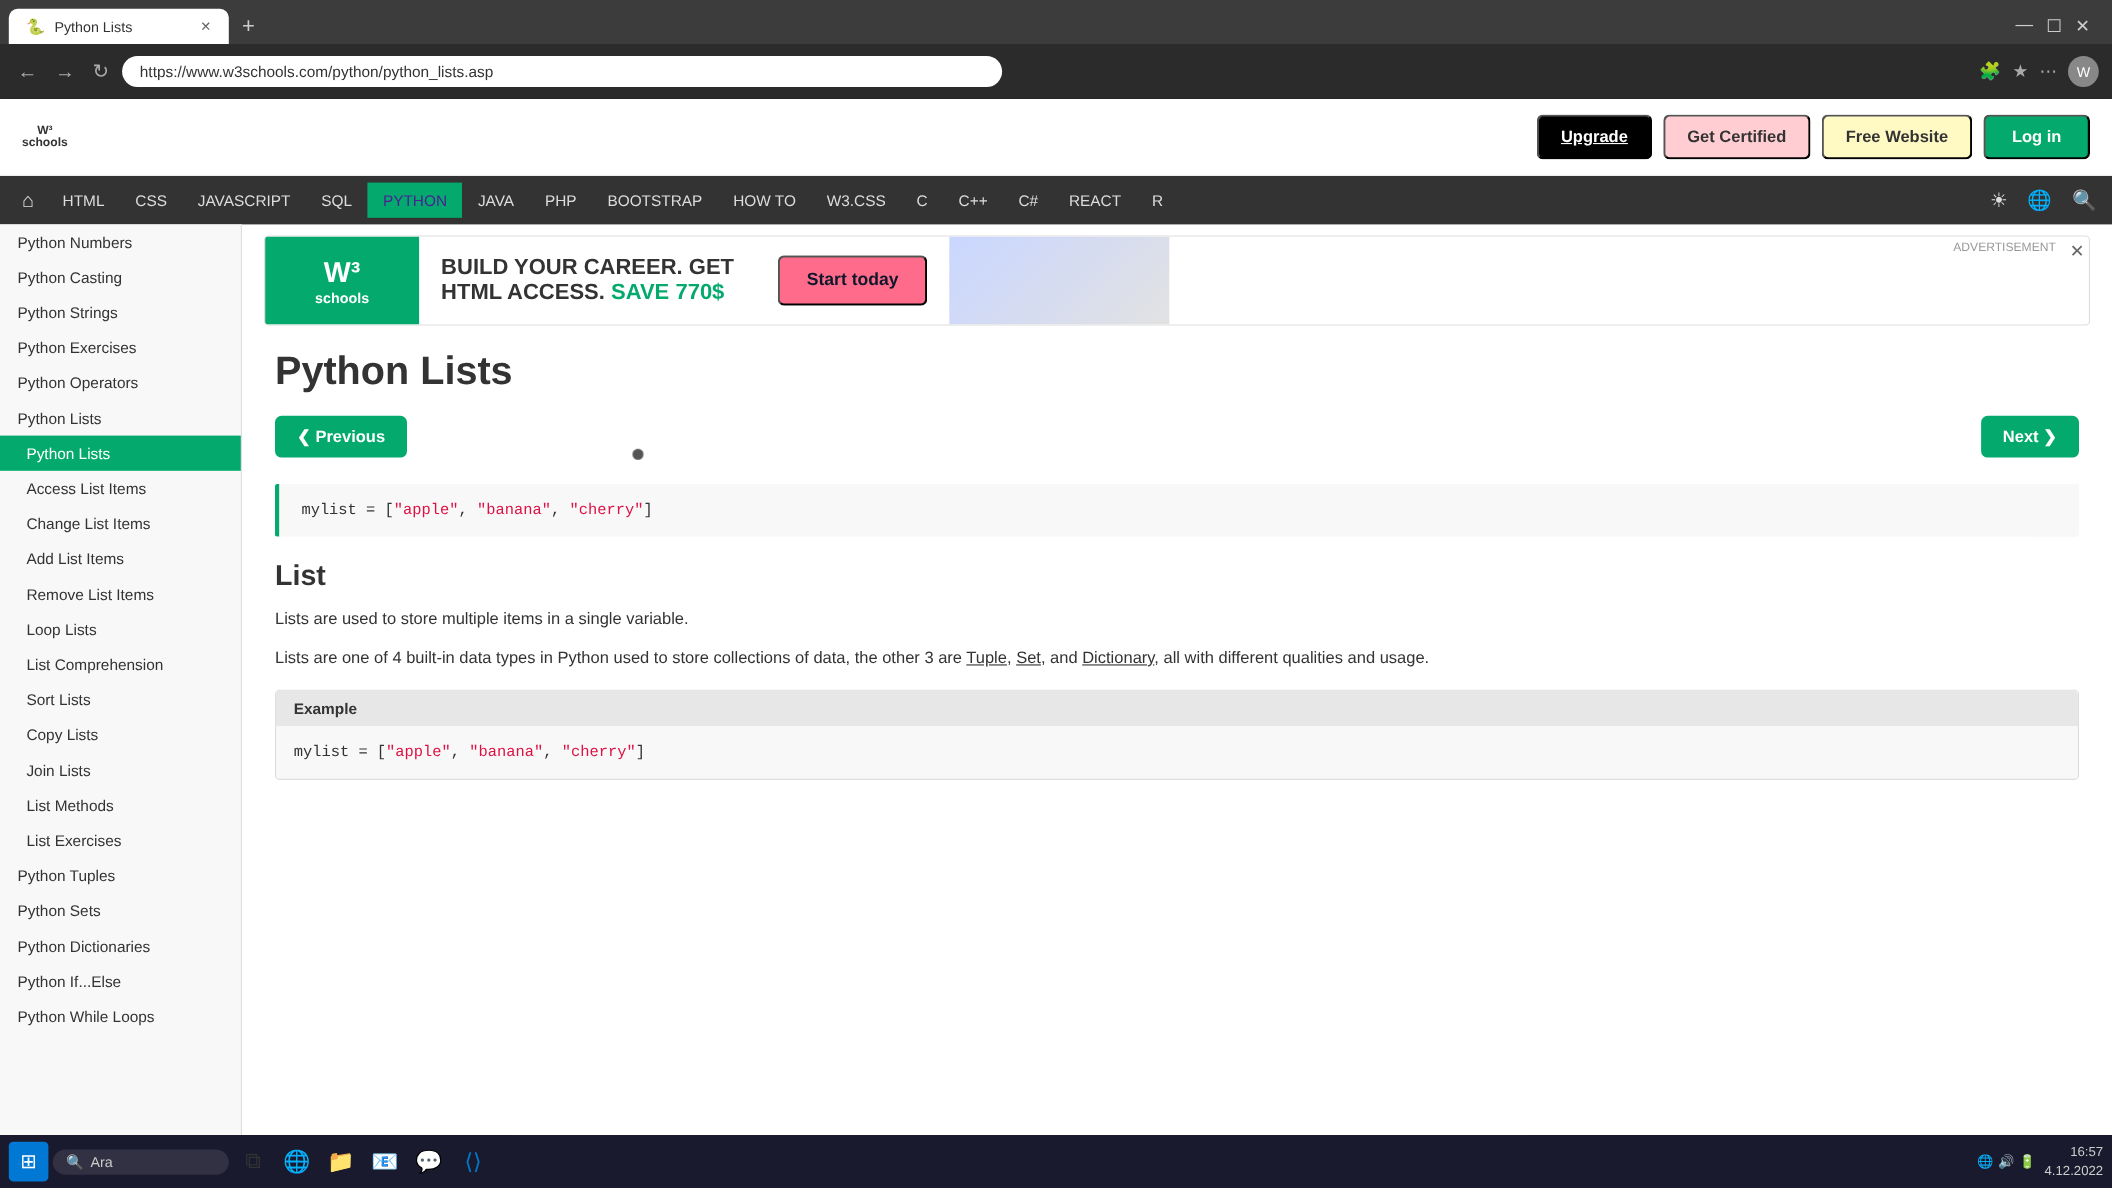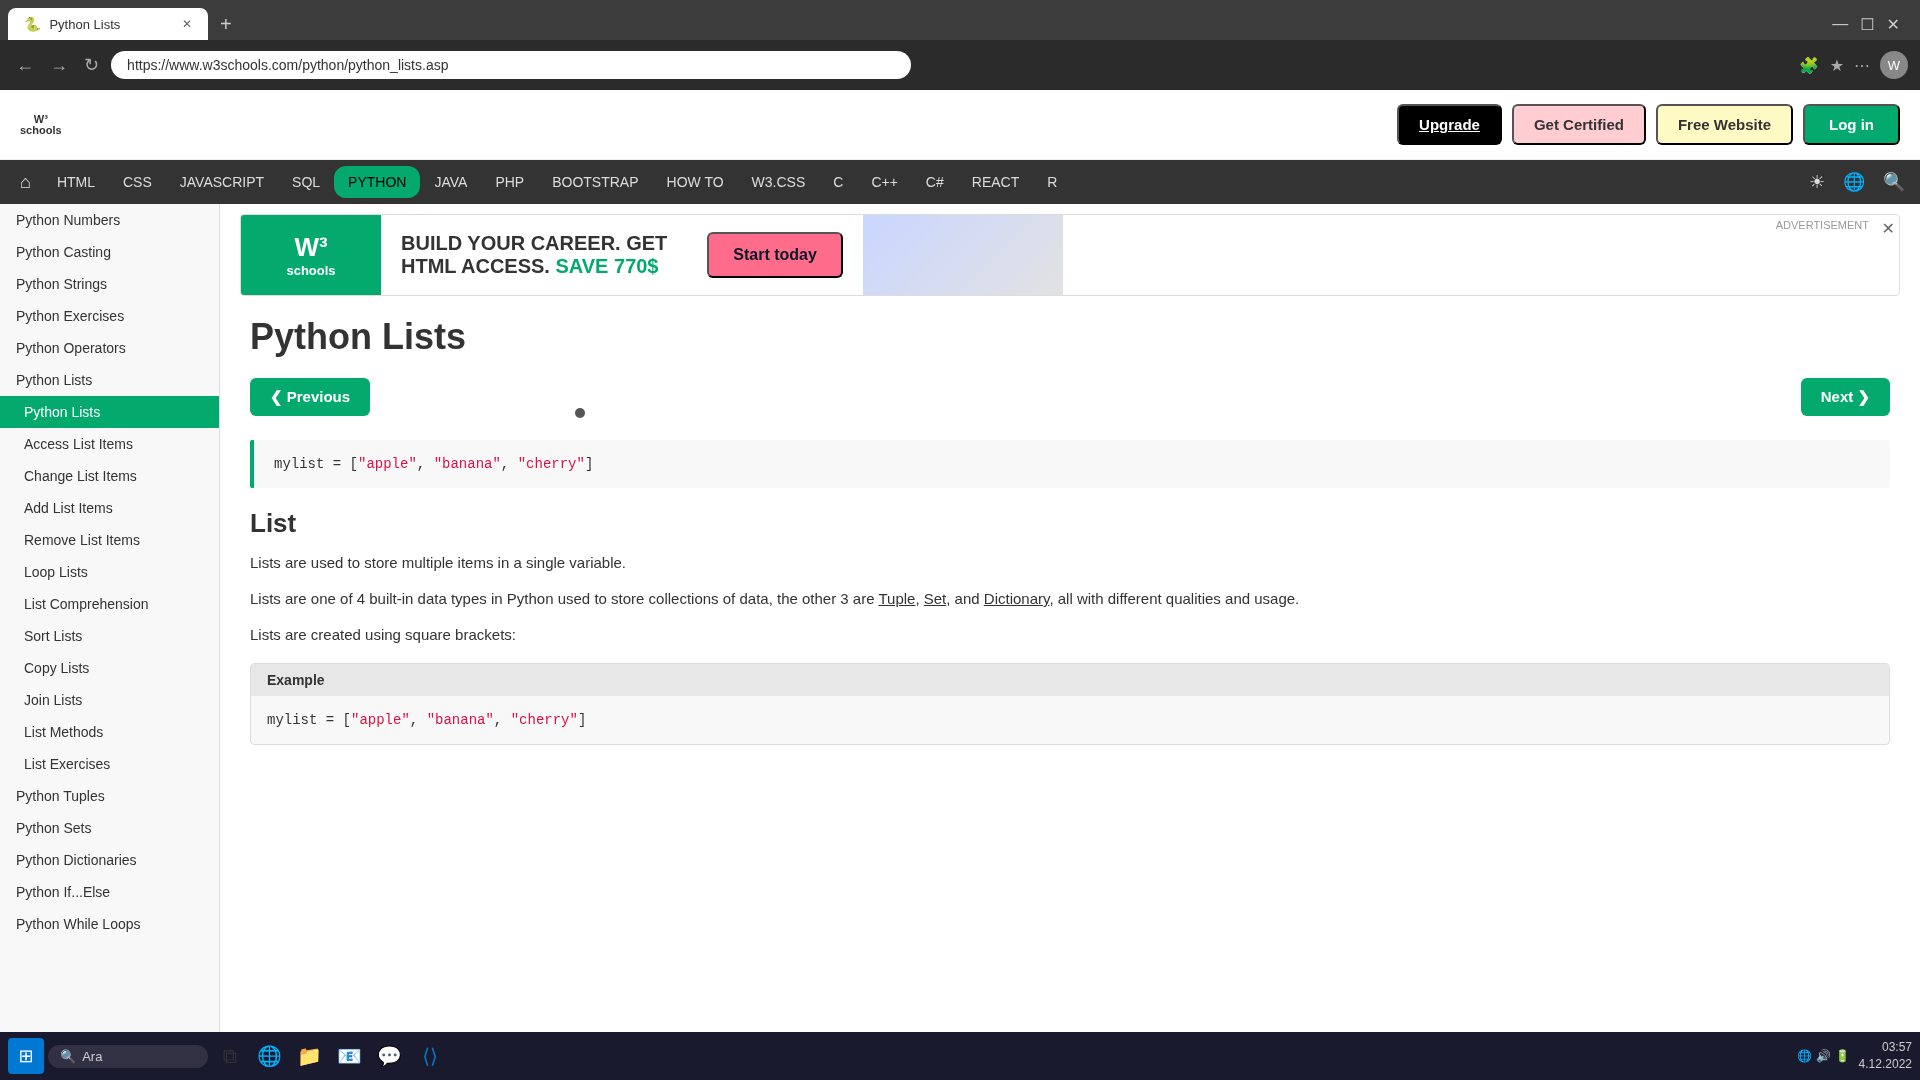--- a/index.html
+++ b/index.html
@@ -29,21 +29,21 @@
     .top-nav-link { padding: 8px 14px; font-size: 15px; color: #333; cursor: pointer; display: flex; align-items: center; gap: 4px; }
     .top-nav-buttons { margin-left: auto; display: flex; gap: 10px; align-items: center; }
     .btn-upgrade { background: #000; color: #fff; padding: 10px 20px; border-radius: 6px; font-size: 15px; cursor: pointer; font-weight: 600; text-decoration: underline; }
     .btn-certified { background: #ffcdd2; color: #333; padding: 10px 20px; border-radius: 6px; font-size: 15px; cursor: pointer; font-weight: 600; }
     .btn-free { background: #fff9c4; color: #333; padding: 10px 20px; border-radius: 6px; font-size: 15px; cursor: pointer; font-weight: 600; }
     .btn-login { background: #04aa6d; color: #fff; padding: 10px 24px; border-radius: 6px; font-size: 15px; cursor: pointer; font-weight: 600; }
 
     
     .lang-nav { background: #333; display: flex; align-items: center; padding: 0 8px; height: 44px; }
     .lang-nav-item { color: #ddd; padding: 8px 14px; font-size: 14px; cursor: pointer; display: flex; align-items: center; gap: 4px; }
-    .lang-nav-item.active { background: #04aa6d; color: #000000; border-radius: 12px; }
+    .lang-nav-item.active { background: #04aa6d; color: #4c1d95; border-radius: 0; }
     .lang-nav-home { color: #ddd; padding: 8px 12px; font-size: 18px; cursor: pointer; }
     .lang-nav-icons { margin-left: auto; display: flex; gap: 6px; }
     .lang-nav-icon { color: #ddd; font-size: 18px; cursor: pointer; padding: 6px; }
 
     
     .main-layout { display: flex; width: 1920px; }
 
     
     .sidebar { width: 220px; min-width: 220px; background: #f8f8f8; border-right: 1px solid #ddd; height: calc(1080px - 164px); overflow-y: auto; }
     .sidebar-item { padding: 8px 16px; font-size: 14px; cursor: pointer; color: #333; display: block; }
@@ -231,21 +231,20 @@
       </div>
 
       <h2 class="section-title">List</h2>
 
       <p class="section-text">Lists are used to store multiple items in a single variable.</p>
 
       <p class="section-text">
         Lists are one of 4 built-in data types in Python used to store collections of data, the other 3 are <a>Tuple</a>, <a>Set</a>, and <a>Dictionary</a>, all with different qualities and usage.
       </p>
 
-      <p class="section-text">Lists are created using square brackets:</p>
 
       <div class="example-box">
         <div class="example-header">Example</div>
         <div class="example-body">
           <span>mylist = [<span style="color:#d14;">"apple"</span>, <span style="color:#d14;">"banana"</span>, <span style="color:#d14;">"cherry"</span>]</span>
         </div>
       </div>
     </div>
   </div>
 </div>
@@ -262,19 +261,19 @@
   <div class="taskbar-icon">📧</div>
   <div class="taskbar-icon" style="color:#7289da;">💬</div>
   <div class="taskbar-icon" style="color:#007acc;">⟨⟩</div>
   <div class="taskbar-right">
     <div class="taskbar-sys-icons">
       <span>🌐</span>
       <span>🔊</span>
       <span>🔋</span>
     </div>
     <div class="taskbar-time">
-      <div>03:57</div>
+      <div>16:57</div>
       <div>4.12.2022</div>
     </div>
   </div>
 </div>
 
 <div class="cursor"></div>
 
 </body></html>

